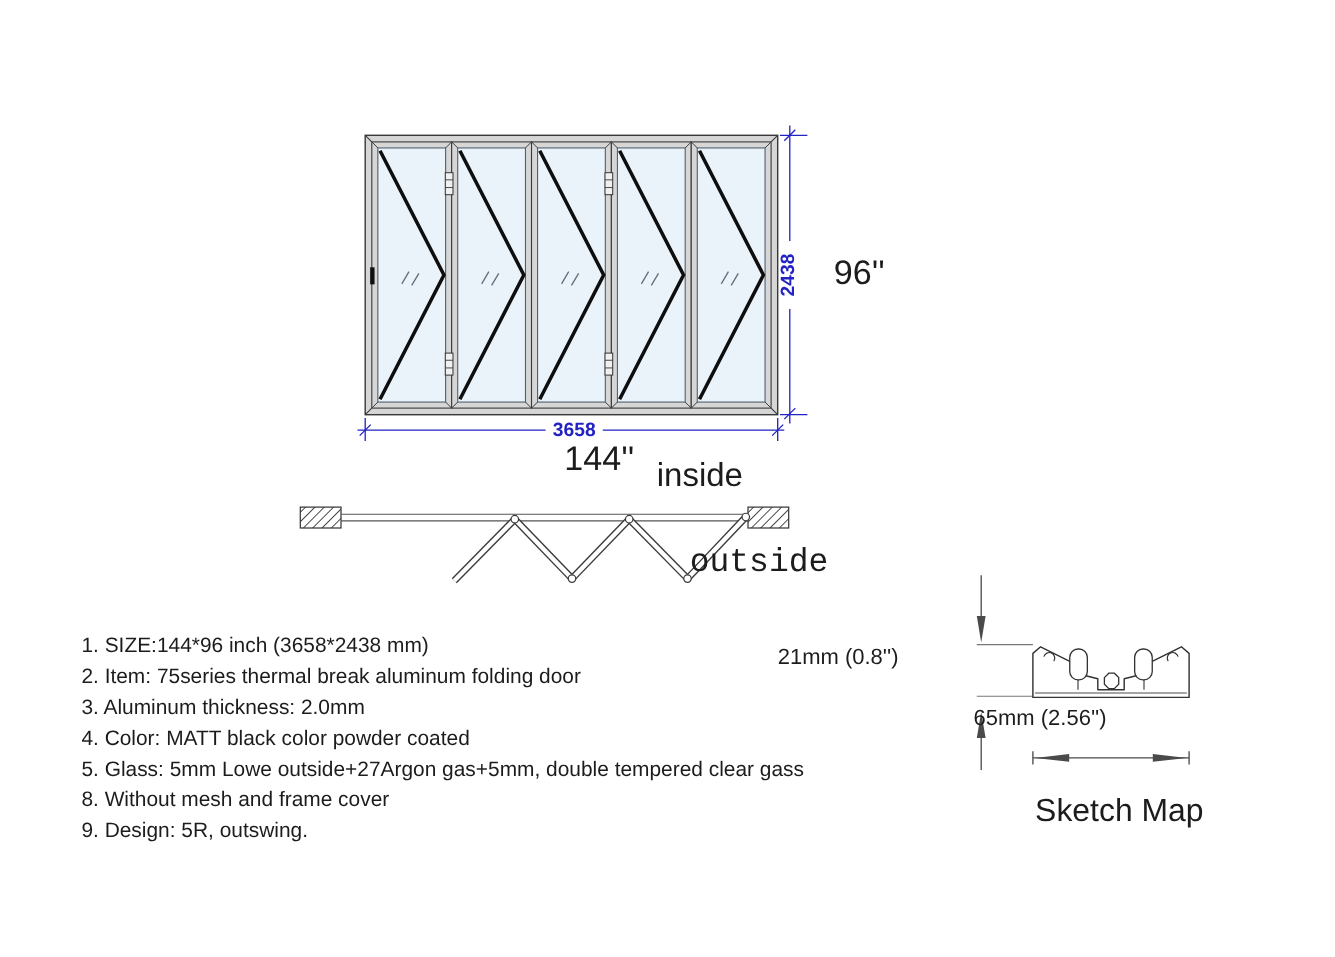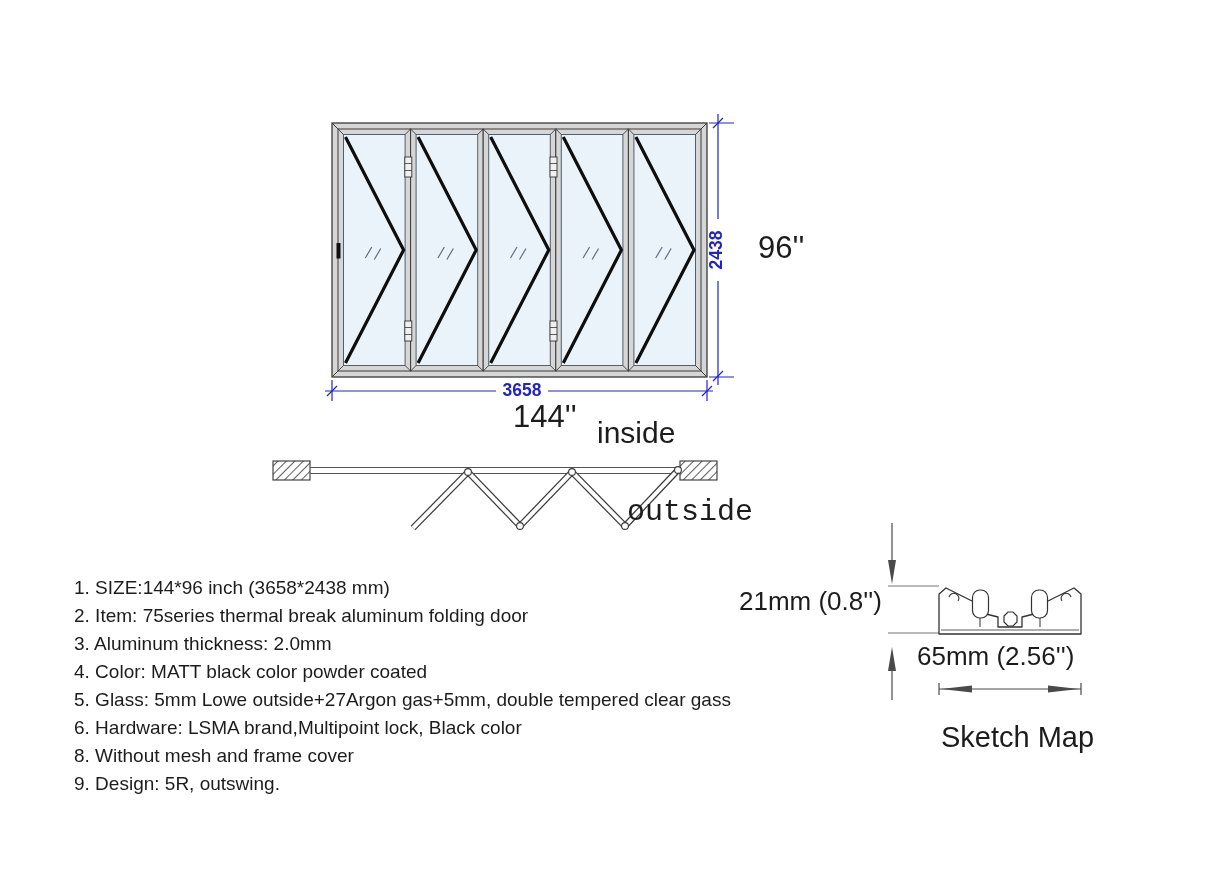--- a/index.html
+++ b/index.html
@@ -5,21 +5,21 @@
   html,body{margin:0;padding:0;background:#fff;}
   .canvas{
     position:relative;width:1214px;height:870px;background:#ffffff;
     font-family:"Liberation Sans","DejaVu Sans",sans-serif;color:#1c1c1c;overflow:hidden;
   }
   svg{position:absolute;left:0;top:0;}
   .txt{position:absolute;white-space:nowrap;line-height:1.05;}
   .dimnum{color:#2323c4;font-weight:bold;font-size:17.5px;}
   .big{font-size:31px;}
   .mid{font-size:30px;}
-  .sk{font-size:26px;margin-left:32px;}
+  .sk{font-size:20px;}
   .v2438{left:716px;top:250px;transform:translate(-50%,-50%) rotate(-90deg);}
   .d3658{left:462px;top:381px;width:120px;text-align:center;}
   .l96{left:742px;top:232px;margin-left:16px;}
   .l144{left:513px;top:401px;}
   .linside{left:597px;top:417px;}
   .loutside{left:627px;top:497px;font-family:Liberation Mono, monospace;}
   .l21{left:707px;top:588px;}
   .l65{left:885px;top:643px;}
   .lsketch{left:924px;top:722px;font-size:29px;margin-left:17px;}
   .specs{position:absolute;left:74px;top:574px;}
@@ -143,21 +143,20 @@
   <div class="txt big l144">144''</div>
   <div class="txt mid linside">inside</div>
   <div class="txt mid loutside">outside</div>
 
   <div class="specs">
     <div class="spec-line">1. SIZE:144*96 inch (3658*2438 mm)</div>
     <div class="spec-line">2. Item: 75series thermal break aluminum folding door</div>
     <div class="spec-line">3. Aluminum thickness: 2.0mm</div>
     <div class="spec-line">4. Color: MATT black color powder coated</div>
     <div class="spec-line">5. Glass: 5mm Lowe outside+27Argon gas+5mm, double tempered clear gass</div>
-    <div class="spec-line">6. Hardware: LSMA brand,Multipoint lock, Black color</div>
     <div class="spec-line">8. Without mesh and frame cover</div>
     <div class="spec-line">9. Design: 5R, outswing.</div>
   </div>
 
   <div class="txt sk l21">21mm (0.8'')</div>
   <div class="txt sk l65">65mm (2.56'')</div>
   <div class="txt lsketch txt">Sketch Map</div>
 </div>
 
 </body></html>

